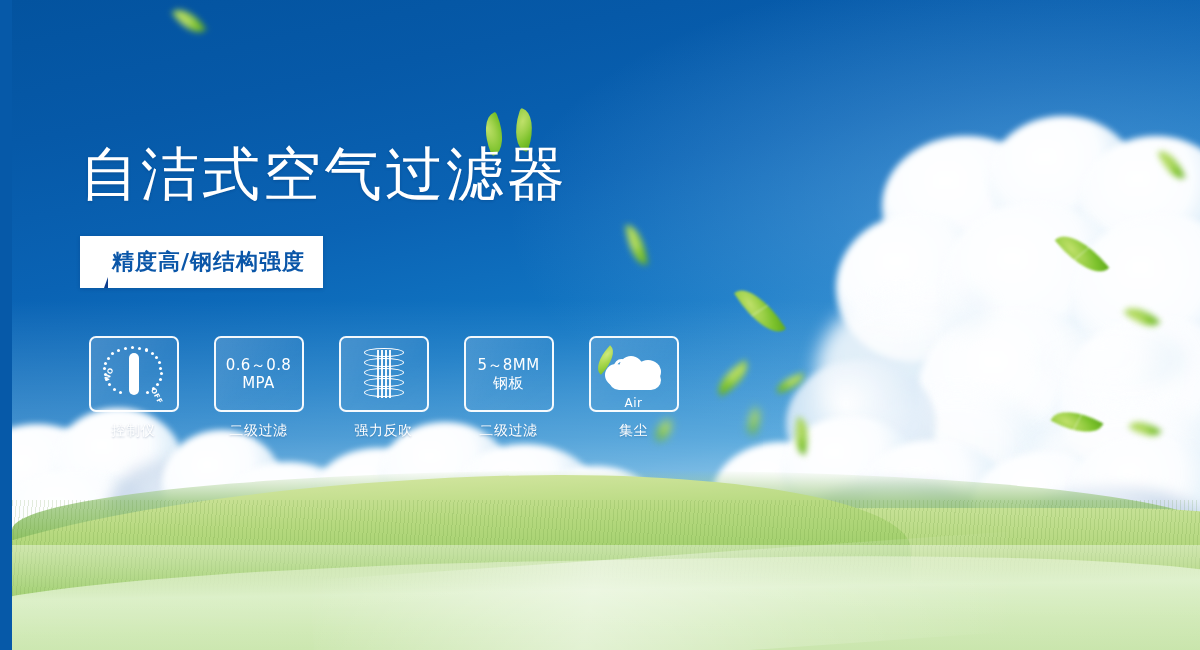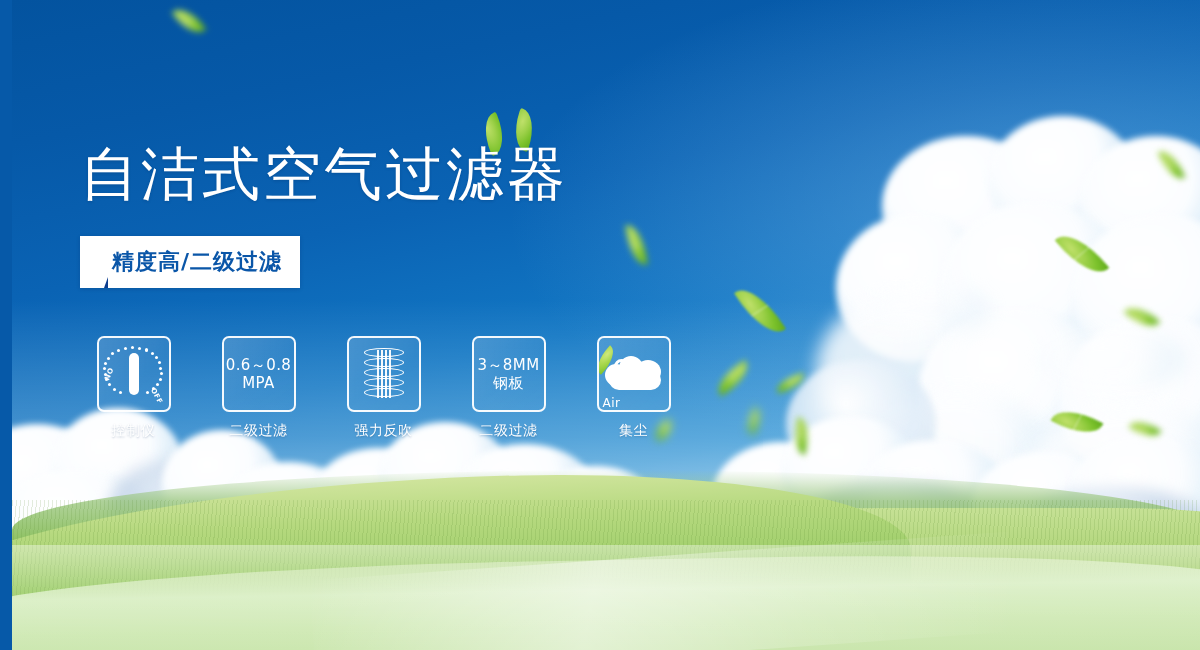--- a/index.html
+++ b/index.html
@@ -139,21 +139,21 @@
     font-family:"DejaVu Sans","Liberation Sans",sans-serif;
   }
 
   
   .features {
     position:absolute; left:80px; top:336px;
     display:flex; gap:42px; align-items:flex-start;
   }
   .feature { width:83px; display:flex; flex-direction:column; align-items:center; }
   .fbox {
-    width:74px; height:76px;
+    width:90px; height:76px;
     border:2px solid rgba(255,255,255,.95);
     border-radius:7px;
     background:linear-gradient(145deg, rgba(255,255,255,.18) 0%, rgba(255,255,255,.05) 55%, rgba(255,255,255,.02) 100%);
     display:flex; flex-direction:column; align-items:center; justify-content:center;
     position:relative; overflow:hidden;
     color:#ffffff;
   }
   .fbox .txt {
     font-size:15px; line-height:1.22; text-align:center; letter-spacing:.4px;
     font-family:"DejaVu Sans","Liberation Sans",sans-serif; font-weight:400;
@@ -196,21 +196,21 @@
   }
   .cloudicon .base {
     position:absolute; left:6px; bottom:6px; width:52px; height:20px; background:#fff;
     border-radius:11px;
   }
   .cloudicon .notch {
     position:absolute; left:11px; top:7px; width:15px; height:15px;
     border:3px solid #fff; border-radius:50%; background:transparent;
   }
   .cloudicon .airtxt {
-    position:absolute; left:0; right:0; bottom:-14px; text-align:left;
+    position:absolute; left:0; right:0; bottom:-14px; text-align:center;
     font-size:12px; color:#fff; letter-spacing:.5px;
     font-family:"DejaVu Sans","Liberation Sans",sans-serif;
   }
   .cloudicon .ileaf {
     position:absolute; left:-4px; top:-6px; width:13px; height:28px;
     transform:rotate(42deg);
     background:radial-gradient(ellipse at 30% 30%, #cfe97c 0%, #a9d84e 45%, #7cc22c 100%);
     border-radius:0 92% 0 92%;
   }
 </style>
@@ -321,21 +321,21 @@
   </div>
 
   <div class="sprout">
     <span class="leaf lf-l"></span>
     <span class="leaf lf-r"></span>
   </div>
   <h1 class="title">自洁式空气过滤器</h1>
 
   <div class="subbar">
     <div class="sub-slash"></div>
-    <div class="sub-right">精度高/二级过滤</div>
+    <div class="sub-right">精度高/钢结构强度</div>
   </div>
 
   <div class="features">
 
     <div class="feature">
       <div class="fbox">
         <div class="gauge">
           <span class="dot" style="left:27px; top:0px;"></span>
           <span class="dot" style="left:34px; top:0.6px;"></span>
           <span class="dot" style="left:20px; top:0.8px;"></span>
@@ -387,21 +387,21 @@
           <span class="ring" style="top:32px;"></span>
           <span class="ring" style="top:42px;"></span>
         </div>
       </div>
       <div class="flabel">强力反吹</div>
     </div>
 
     <div class="feature">
       <div class="fbox">
         <div class="txt">
-          <span>3～8MM</span><br>
+          <span>5～8MM</span><br>
           <span>钢板</span>
         </div>
       </div>
       <div class="flabel">二级过滤</div>
     </div>
 
     <div class="feature">
       <div class="fbox">
         <div class="cloudicon">
           <span class="ileaf"></span>

